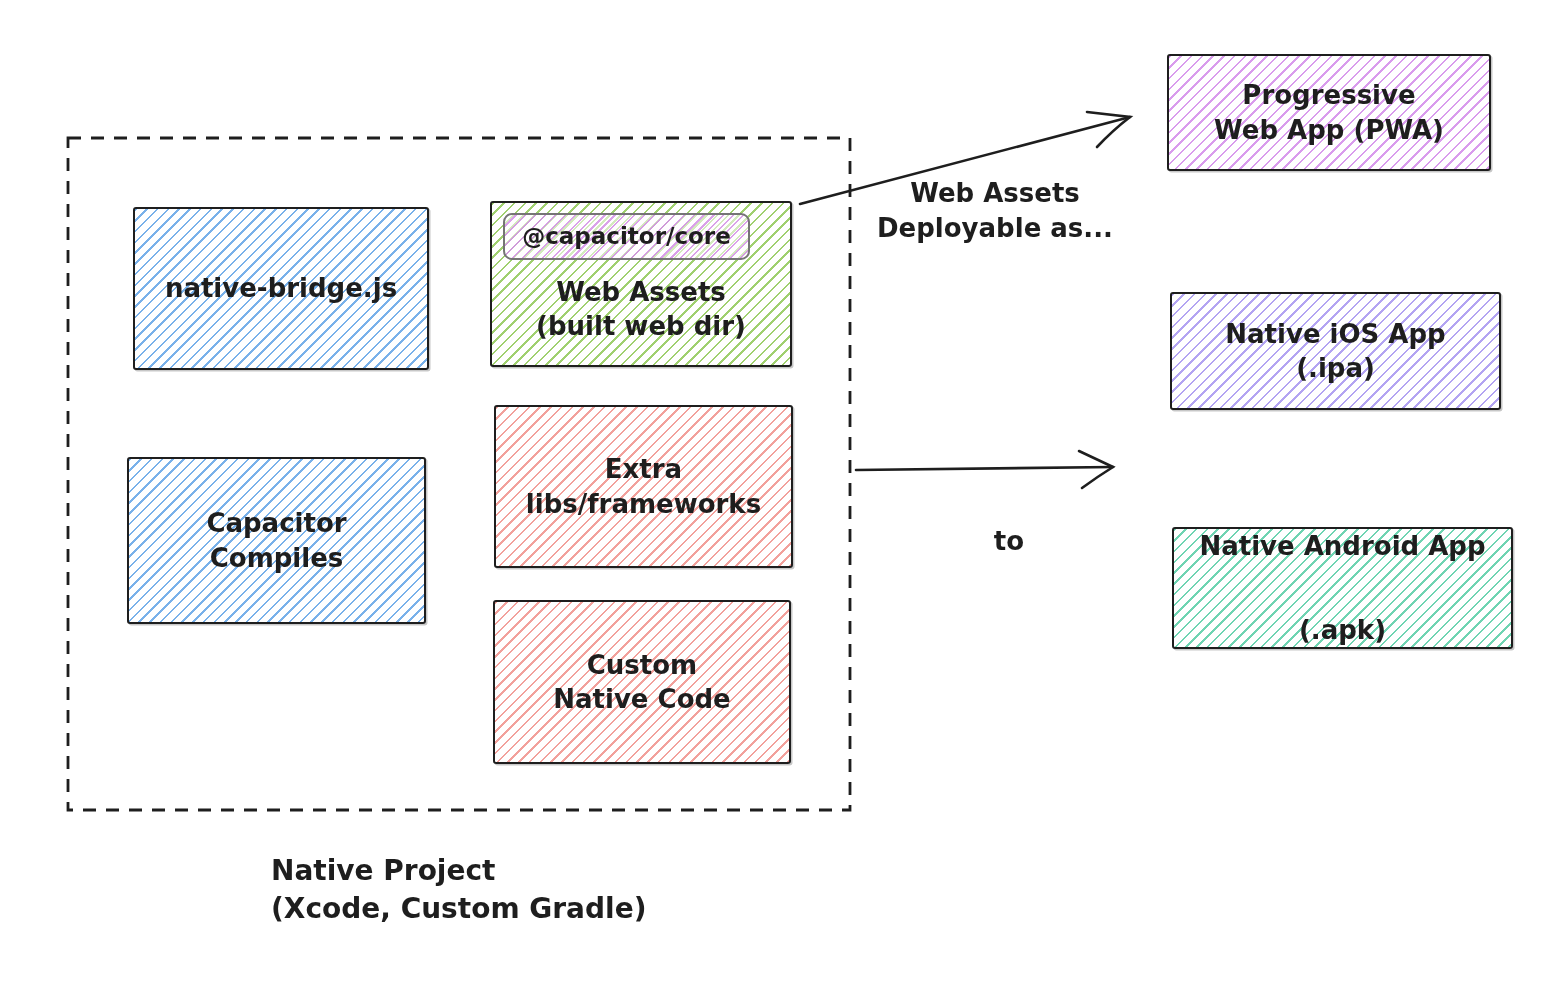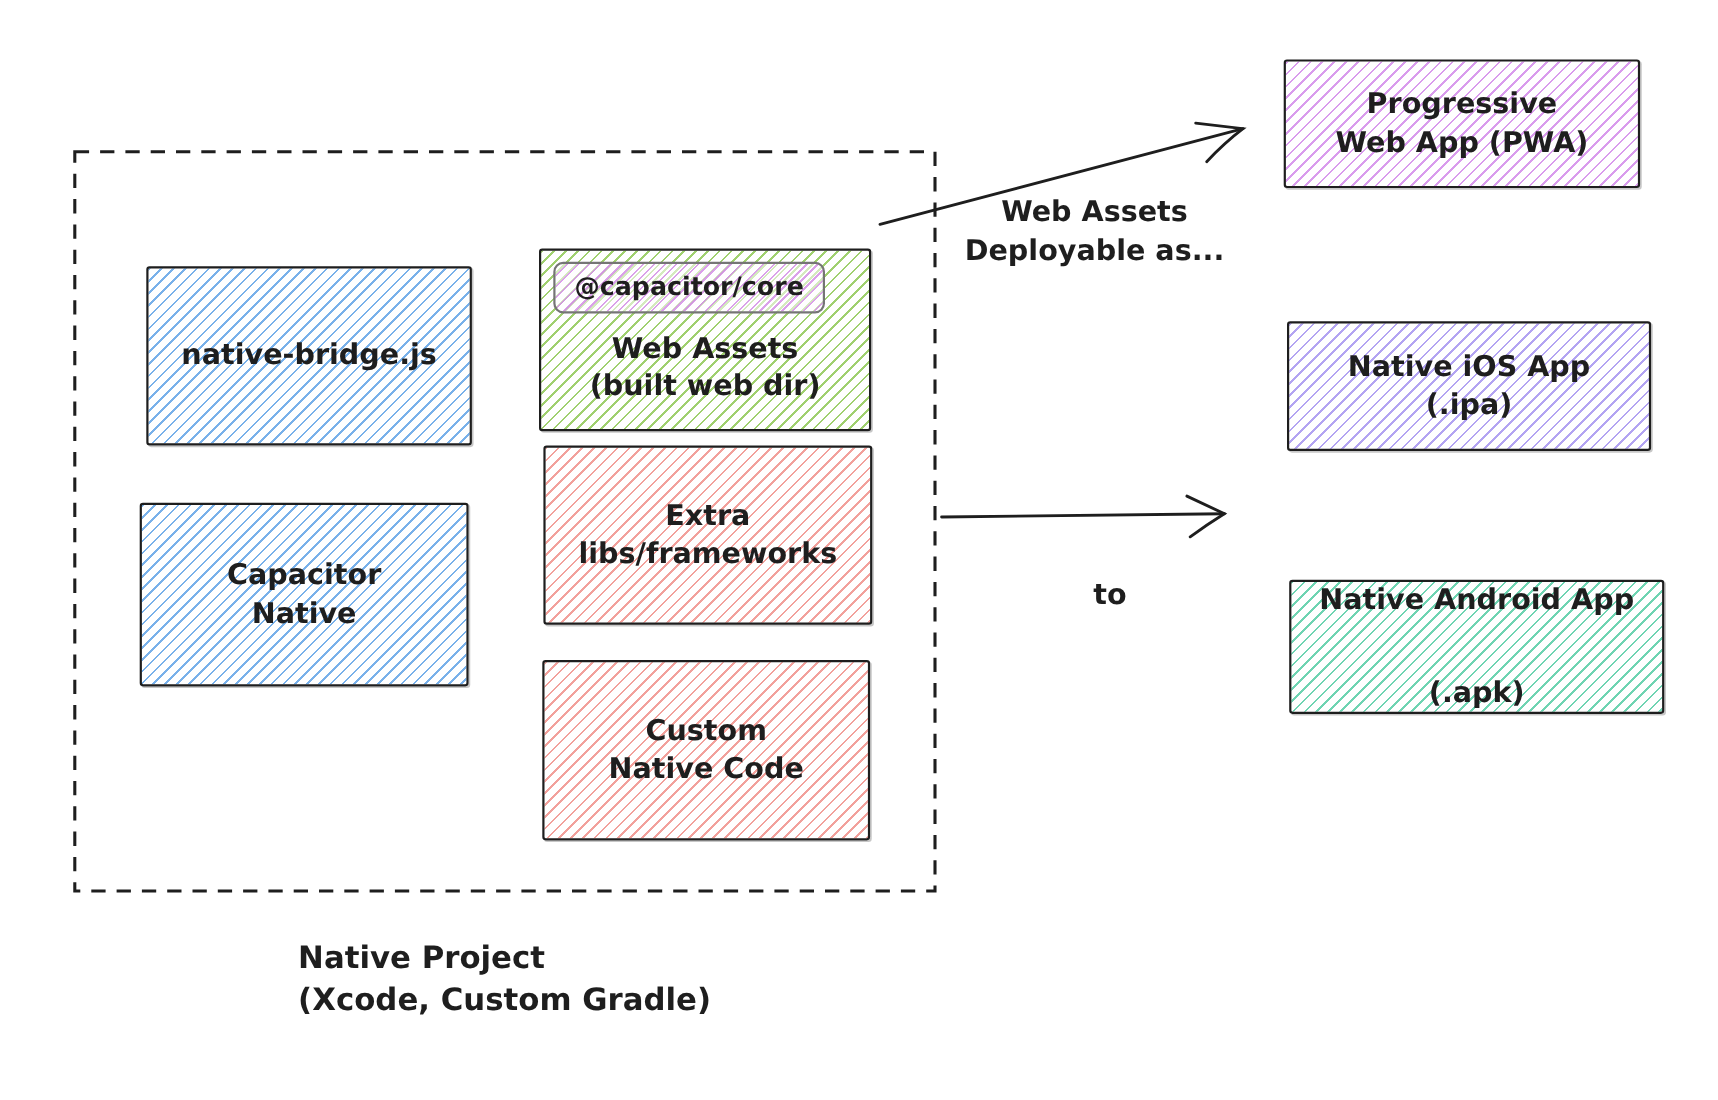--- a/index.html
+++ b/index.html
@@ -22,46 +22,46 @@
     font-size:23px; font-weight:bold;
     background-color:rgba(255,255,255,0.55);
     background-image: repeating-linear-gradient(135deg, rgba(206,130,226,0.75) 0px, rgba(206,130,226,0.75) 1.5px, transparent 1.5px, transparent 7px);
   }
   .floatlabel {
     position:absolute; font-weight:bold; font-size:26px; line-height:1.35;
     text-align:center; white-space:nowrap;
   }
   .floatlabel.leftalign { text-align:left; font-size:28px; }
   .arrows { position:absolute; left:0; top:0; pointer-events:none; }
-  .pad-badge { padding-top:50px;margin-top:25px; }
+  .pad-badge { padding-top:50px; }
 </style>
 </head>
 <body>
 
 <div class="canvas">
 
   <svg class="arrows" width="1562" height="1000">
     <rect x="68" y="138" width="782" height="672" fill="none" stroke="#1e1e1e" stroke-width="2.8" stroke-dasharray="13 10"></rect>
     <g stroke="#1e1e1e" stroke-width="2.6" fill="none" stroke-linecap="round">
       <path d="M 800 204 L 1130 117"></path>
       <path d="M 1087 112 L 1130 117 Q 1113 130 1097 147"></path>
     </g>
     <g stroke="#1e1e1e" stroke-width="2.6" fill="none" stroke-linecap="round">
       <path d="M 856 470 L 1113 467"></path>
       <path d="M 1079 451 L 1113 467 Q 1097 477 1082 488"></path>
     </g>
   </svg>
 
-  <div class="sketchbox" style="left: 133px; top: 207px; width: 296px; height: 163px; margin-top: 35px; --hatch: #79b1ea;">
+  <div class="sketchbox" style="left: 133px; top: 207px; width: 296px; height: 163px; --hatch: #79b1ea;">
     <span>native-bridge.js</span>
   </div>
 
   <div class="sketchbox" style="left: 127px; top: 413px; width: 299px; height: 167px; margin-top: 44px; --hatch: #79b1ea;">
     <span>Capacitor</span>
-    <span>Native</span>
+    <span>Compiles</span>
   </div>
 
   <div class="sketchbox pad-badge" style="left: 490px; top: 201px; width: 302px; height: 166px; --hatch: #a0d06f;">
     <div class="badge">
       <span>@capacitor/core</span>
     </div>
     <span>Web Assets</span>
     <span>(built web dir)</span>
   </div>
 

